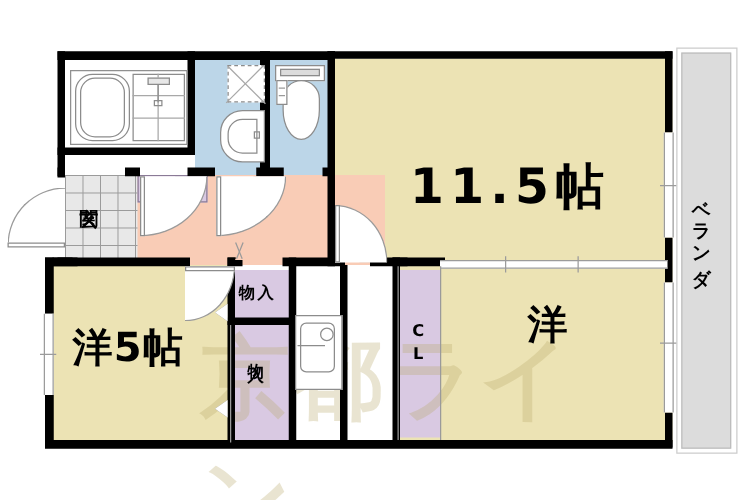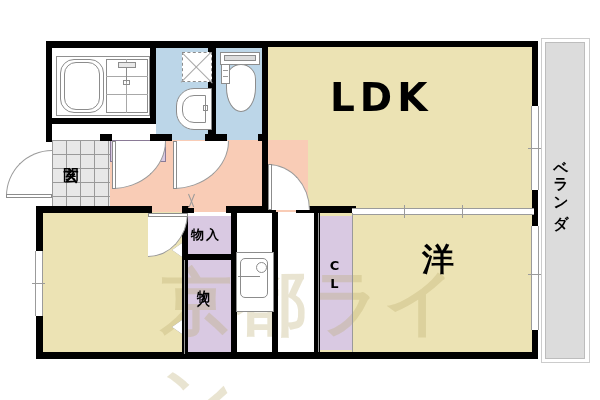--- a/index.html
+++ b/index.html
@@ -200,22 +200,23 @@
 
   <div class="rail-v" style="left:35px;top:251px;width:8px;height:65px;"></div>
   <div class="tick" style="left:32px;top:283px;width:13px;height:1px;"></div>
 
   <div class="tri-l" style="left:172px;top:243px;"></div>
   <div class="tri-l" style="left:172px;top:320px;"></div>
   <div class="thinwall" style="left:184px;top:260px;width:1px;height:94px;background:#9a9a9a;"></div>
   <div class="thinwall" style="left:318px;top:213px;width:1px;height:139px;background:#9a9a9a;"></div>
   <div class="thinwall" style="left:352px;top:213px;width:1px;height:139px;background:#9a9a9a;"></div>
 
-  <div class="lbl lbl-big" style="left:330px;top:78px;">LDK</div>
-
+  <div class="lbl lbl-big" style="left:328px;top:130px;">11.5帖</div>
+
+  <div class="lbl lbl-mid" style="left:58px;top:262px;">洋5帖</div>
 
   <div class="lbl lbl-mid" style="left:422px;top:243px;">洋</div>
 
   <div class="lbl lbl-sm vert" style="left:63px;top:154px;">玄関</div>
 
   <div class="lbl lbl-sm vert" style="left:553px;top:150px;">ベランダ</div>
 
   <div class="lbl lbl-xs" style="left:191px;top:228px;letter-spacing:2px;">物入</div>
   <div class="lbl lbl-xs vert" style="left:197px;top:280px;letter-spacing:2px;">物入</div>
   <div class="lbl lbl-xs vert" style="left:328px;top:258px;letter-spacing:3px;">CL</div>

